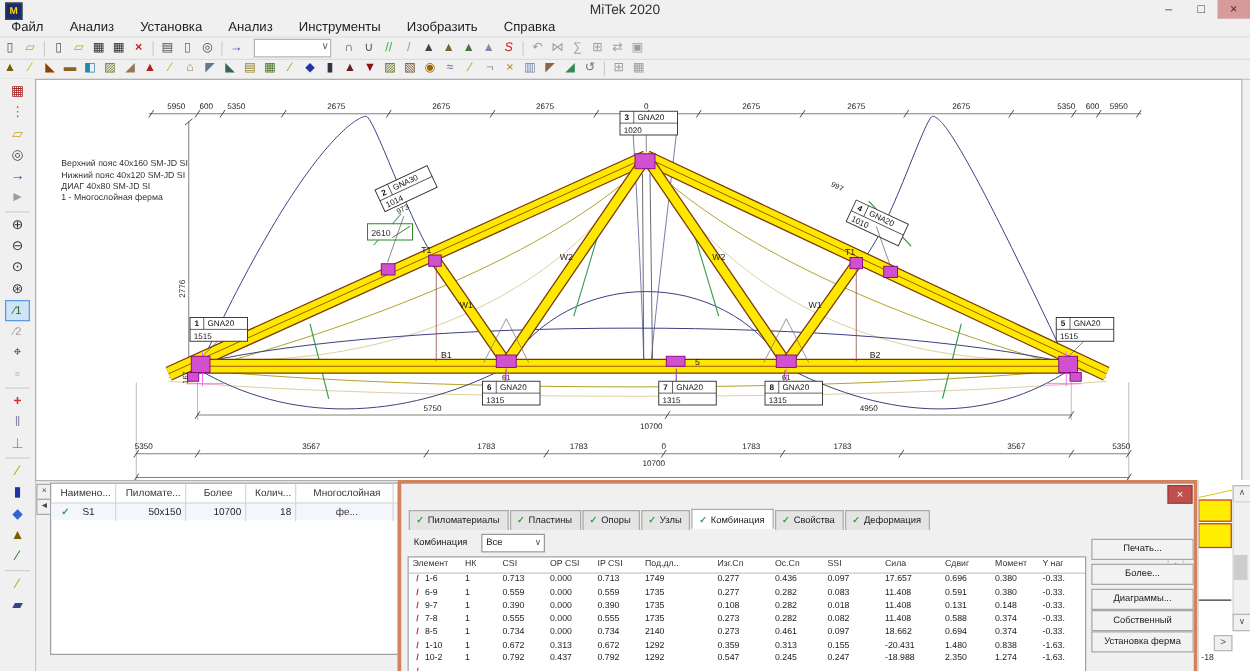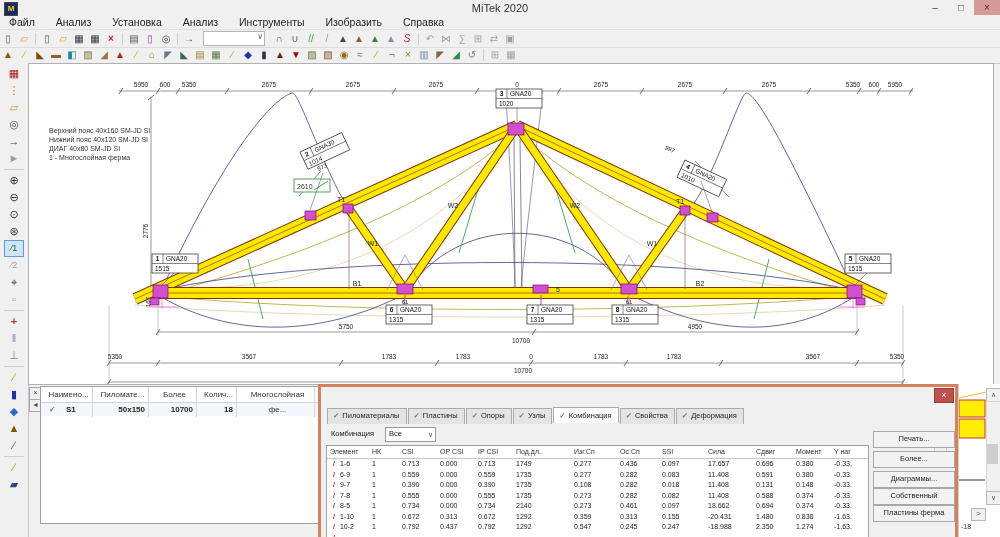--- a/index.html
+++ b/index.html
@@ -55,21 +55,21 @@
   .maroon{stroke:#8a4040;stroke-width:.6;}
   .plate{fill:#d050d0;stroke:#800080;stroke-width:.7;}
   .ldr{stroke:#444;stroke-width:.5;}
   
   #bl-x,#bl-c{width:11px;height:11px;background:#f0f0f0;border:1px solid #aaa;font-size:7px;
               line-height:10px;text-align:center;color:#444;}
   #blpanel{left:40px;top:386px;width:278px;height:136px;background:#fff;border:1px solid #a0a0a0;font-size:8px;}
   .blh{display:grid;grid-template-columns:52px 56px 48px 40px 78px;height:15px;line-height:15px;border-bottom:1px solid #d0d0d0;}
   .blh span{border-right:1px solid #d8d8d8;padding-left:4px;color:#333;text-align:center;}
   .blr{display:grid;grid-template-columns:52px 56px 48px 40px 78px;height:13px;line-height:13px;background:#f3f7fb;}
-  .blr span{padding:0 4px;font-weight:bold;}
+  .blr span{padding:0 4px;}
   .rt{text-align:right;}
   .chk{color:#2e9e3e;font-weight:bold;}
   
   #dialog{left:318px;top:384px;width:634px;height:156px;border:3px solid #d2825c;background:#f0f0f0;}
   #dlg-title{left:0;top:0;width:634px;height:16px;background:#d2825c;color:#fff;font-size:8.5px;
              line-height:16px;text-align:center;}
   #dlg-icon{left:3px;top:4px;width:8px;height:8px;background:#e8e8e8;border:1px solid #fff;}
   #dlg-close{right:1px;top:1px;width:18px;height:13px;background:#c0504d;color:#fff;font-size:9px;
              line-height:13px;text-align:center;border:1px solid #a03c3a;}
   #dlg-tabs{left:6px;top:21px;height:16px;display:flex;font-size:7.5px;}
@@ -641,21 +641,21 @@
     <div class="trow">
       <span><span class="pen">/</span></span>
     </div>
   </div>
   <div class="abs" id="tbl-scroll">∧</div>
 
   <div class="abs dlgbtn" style="top:44px;">Печать...</div>
   <div class="abs dlgbtn" style="top:64px;">Более...</div>
   <div class="abs dlgbtn" style="top:84px;">Диаграммы...</div>
   <div class="abs dlgbtn" style="top:101px;">Собственный</div>
-  <div class="abs dlgbtn" style="top:118px;">Пластины ферма</div>
+  <div class="abs dlgbtn" style="top:118px;">Установка ферма</div>
 </div>
 
 <div class="abs" id="sidepanel">
   <svg width="42" height="153">
     <line x1="0" y1="14" x2="27" y2="8" stroke="#d8c820" stroke-width="1"></line>
     <rect x="0" y="16" width="26" height="17" fill="#ffee00" stroke="#cc3333" stroke-width="1"></rect>
     <rect x="0" y="35" width="26" height="19" fill="#ffee00" stroke="#cc3333" stroke-width="1"></rect>
     <line x1="0" y1="96" x2="26" y2="96" stroke="#333" stroke-width="1"></line>
   </svg>
   <div class="abs sbtn" style="left:27px;top:4px;width:13px;height:12px;font-size:7px;line-height:12px;">∧</div>

